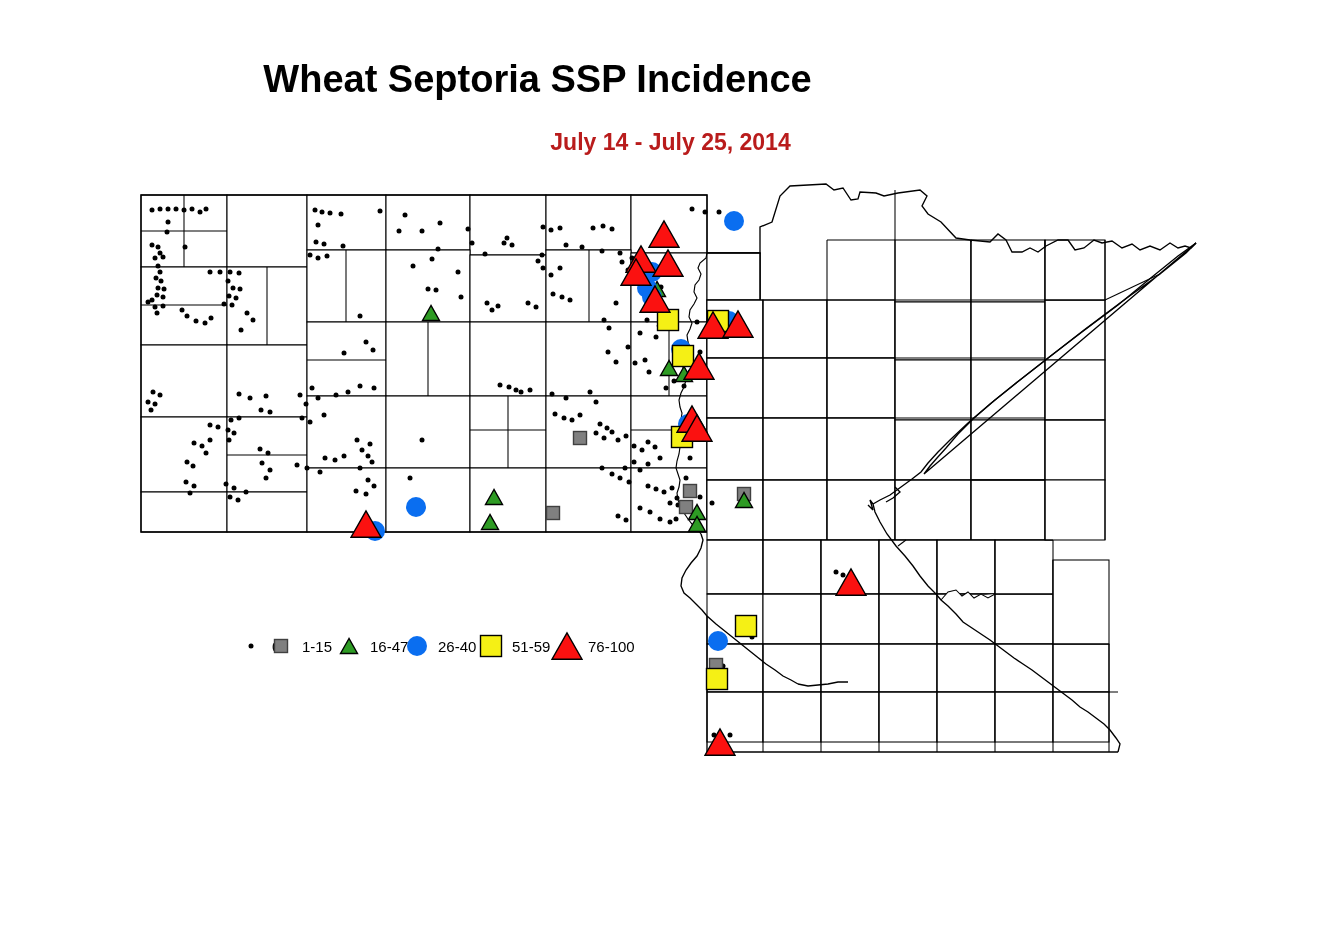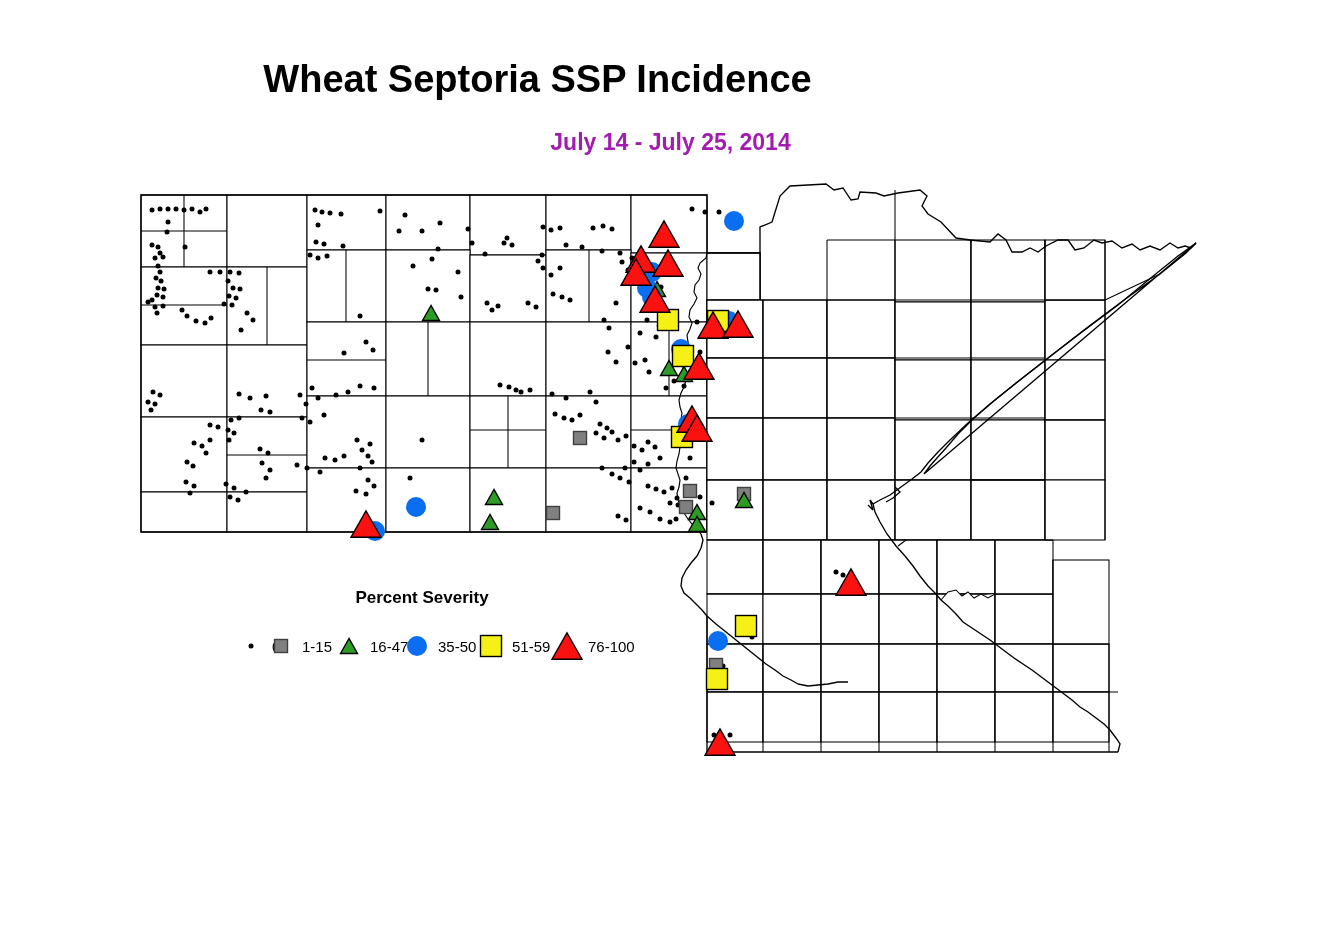--- a/index.html
+++ b/index.html
@@ -32,21 +32,21 @@
     letter-spacing: 0px;
   }
   #subtitle {
     position: absolute;
     left: 0;
     top: 129px;
     width: 1341px;
     text-align: center;
     font-size: 23px;
     font-weight: bold;
-    color: #a21caf;
+    color: #b91c1c;
   }
   #map-wrap {
     position: absolute;
     left: 0;
     top: 0;
     width: 1341px;
     height: 926px;
   }
   #map-svg {
     display: block;
@@ -628,21 +628,20 @@
           <polygon points="692,405.8 677,432.2 707,432.2" fill="#FB1110" stroke="#000000" stroke-width="1.4"></polygon>
           <polygon points="697,414.8 682,441.2 712,441.2" fill="#FB1110" stroke="#000000" stroke-width="1.4"></polygon>
           <polygon points="366,510.8 351,537.2 381,537.2" fill="#FB1110" stroke="#000000" stroke-width="1.4"></polygon>
           <polygon points="851,568.8 836,595.2 866,595.2" fill="#FB1110" stroke="#000000" stroke-width="1.4"></polygon>
           <polygon points="720,728.8 705,755.2 735,755.2" fill="#FB1110" stroke="#000000" stroke-width="1.4"></polygon>
         </g>
     </svg>
   </div>
 
   <div id="legend">
-    <div id="legend-title">Percent Severity</div>
     <div class="legend-row" id="legend-row">
         <div class="legend-item" style="left: 12px;">
           <svg width="34" height="34" viewBox="0 0 34 34" class="swatch">
             <circle cx="17" cy="17" r="2.5" fill="#000000"></circle>
           </svg>
           <span class="lbl">0</span>
         </div>
         <div class="legend-item" style="left: 42px;">
           <svg width="34" height="34" viewBox="0 0 34 34" class="swatch">
             <rect x="10.5" y="10.5" width="13" height="13" fill="#808080" stroke="#404040" stroke-width="1.4"></rect>
@@ -652,21 +651,21 @@
         <div class="legend-item" style="left: 110px;">
           <svg width="34" height="34" viewBox="0 0 34 34" class="swatch">
             <polygon points="17,9.52 8.5,24.48 25.5,24.48" fill="#2E9B24" stroke="#000000" stroke-width="1.4"></polygon>
           </svg>
           <span class="lbl">16-47</span>
         </div>
         <div class="legend-item" style="left: 178px;">
           <svg width="34" height="34" viewBox="0 0 34 34" class="swatch">
             <circle cx="17" cy="17" r="10" fill="#0A6EF0"></circle>
           </svg>
-          <span class="lbl">35-50</span>
+          <span class="lbl">26-40</span>
         </div>
         <div class="legend-item" style="left: 252px;">
           <svg width="34" height="34" viewBox="0 0 34 34" class="swatch">
             <rect x="6.5" y="6.5" width="21" height="21" fill="#F5F015" stroke="#000000" stroke-width="1.4"></rect>
           </svg>
           <span class="lbl">51-59</span>
         </div>
         <div class="legend-item" style="left: 328px;">
           <svg width="34" height="34" viewBox="0 0 34 34" class="swatch">
             <polygon points="17,3.8000000000000007 2,30.2 32,30.2" fill="#FB1110" stroke="#000000" stroke-width="1.4"></polygon>

